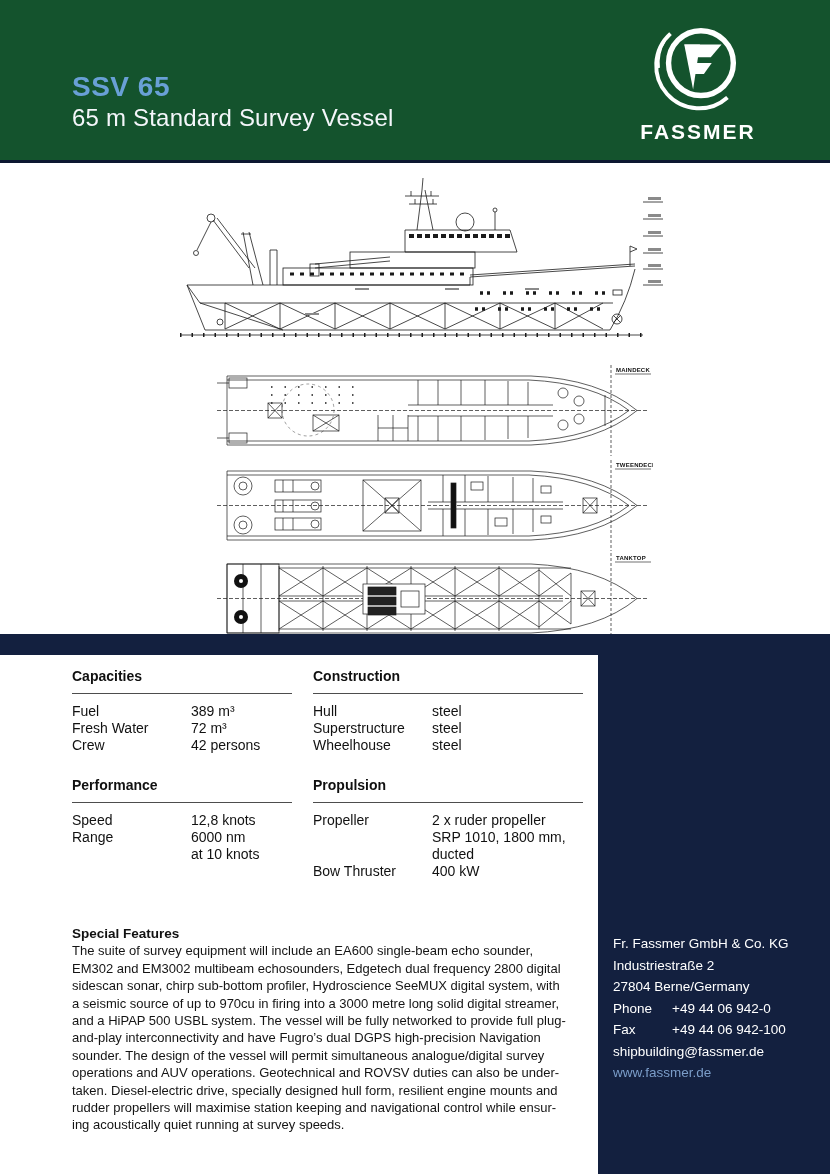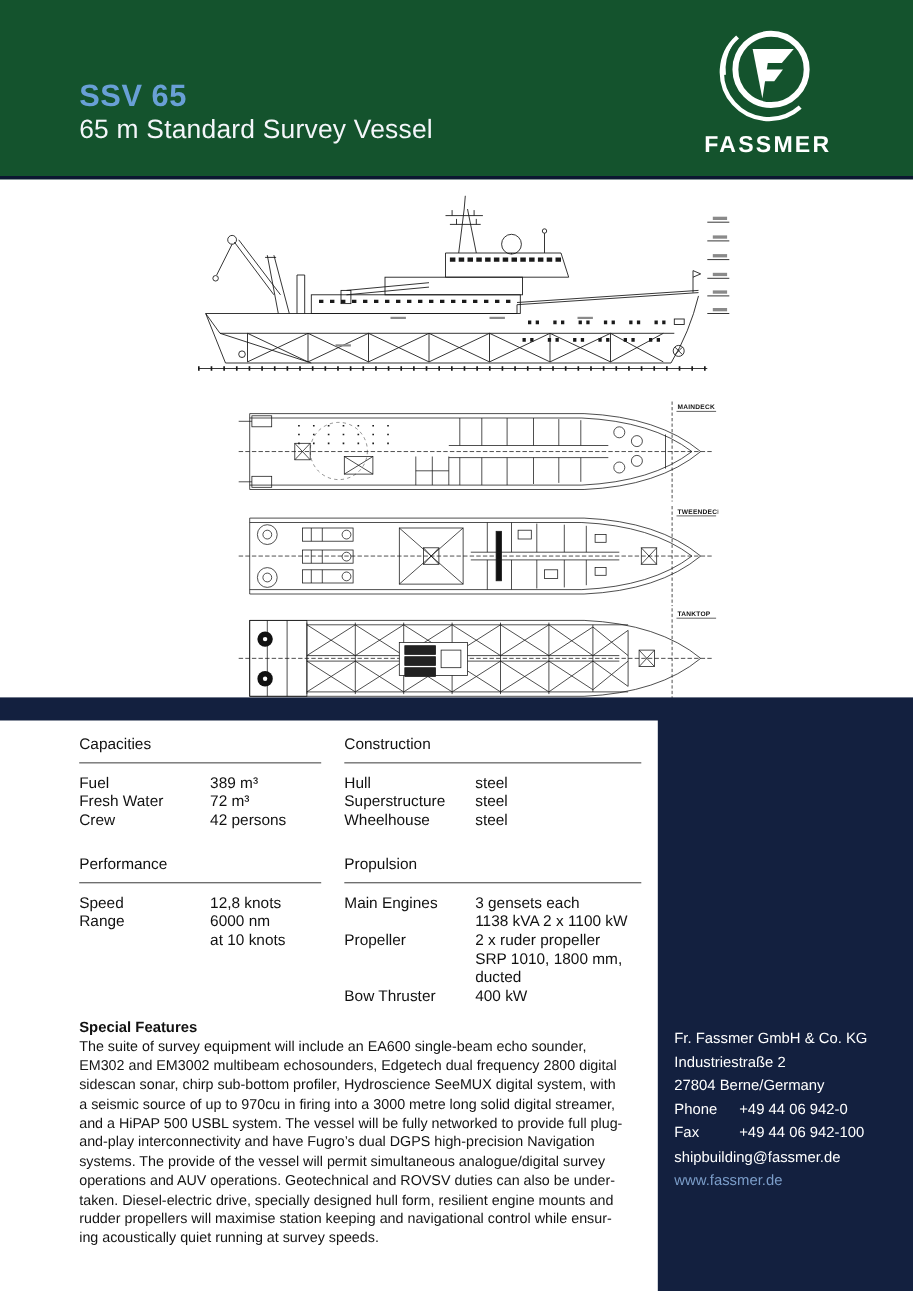--- a/index.html
+++ b/index.html
@@ -26,21 +26,21 @@
   .dw{stroke:#1a1a1a;stroke-width:.8;fill:none;}
   .dwt{stroke:#1a1a1a;stroke-width:.7;fill:none;}
   .deck-label{font-size:6px;fill:#111;font-weight:bold;letter-spacing:.2px;}
   
   .bottom-band{position:absolute;left:0;top:634px;width:830px;height:540px;background:#13203f;}
   .content-panel{position:absolute;left:0;top:655px;width:598px;height:519px;background:#ffffff;}
   .spec-col{position:absolute;top:668px;}
   #spec-col-0{left:72px;width:220px;}
   #spec-col-1{left:313px;width:270px;}
   .spec-section{margin-bottom:23px;}
-  .spec-title{font-size:14px;font-weight:normal;color:#101010;padding-bottom:9px;}
+  .spec-title{font-size:14px;font-weight:bold;color:#101010;padding-bottom:9px;}
   .spec-rule{border-top:1.5px solid #4d4d4d;margin-bottom:9px;}
   .spec-row{display:flex;font-size:14px;line-height:17px;}
   .spec-label{width:119px;flex-shrink:0;}
   .spec-values{flex:1;}
   .features-block{position:absolute;left:72px;top:925px;width:527px;}
   .features-title{font-size:13.5px;font-weight:bold;line-height:17.4px;}
   .features-line{font-size:13px;line-height:17.4px;color:#141414;}
   .contact-block{position:absolute;left:613px;top:933px;width:212px;color:#ffffff;
     font-size:13.5px;line-height:21.5px;}
   .contact-row{display:flex;}
@@ -318,27 +318,20 @@
           <div class="spec-label">Wheelhouse</div>
           <div class="spec-values">
             <div>steel</div>
           </div>
         </div>
       </div>
       <div class="spec-section">
         <div class="spec-title">Propulsion</div>
         <div class="spec-rule"></div>
         <div class="spec-row">
-          <div class="spec-label">Main Engines</div>
-          <div class="spec-values">
-            <div>3 gensets each</div>
-            <div>1138 kVA 2 x 1100 kW</div>
-          </div>
-        </div>
-        <div class="spec-row">
           <div class="spec-label">Propeller</div>
           <div class="spec-values">
             <div>2 x ruder propeller</div>
             <div>SRP 1010, 1800 mm,</div>
             <div>ducted</div>
           </div>
         </div>
         <div class="spec-row">
           <div class="spec-label">Bow Thruster</div>
           <div class="spec-values">
@@ -350,21 +343,21 @@
 
   <div class="features-block">
     <div class="features-title">Special Features</div>
     <div id="features-lines">
         <div class="features-line">The suite of survey equipment will include an EA600 single-beam echo sounder,</div>
         <div class="features-line">EM302 and EM3002 multibeam echosounders, Edgetech dual frequency 2800 digital</div>
         <div class="features-line">sidescan sonar, chirp sub-bottom profiler, Hydroscience SeeMUX digital system, with</div>
         <div class="features-line">a seismic source of up to 970cu in firing into a 3000 metre long solid digital streamer,</div>
         <div class="features-line">and a HiPAP 500 USBL system. The vessel will be fully networked to provide full plug-</div>
         <div class="features-line">and-play interconnectivity and have Fugro’s dual DGPS high-precision Navigation</div>
-        <div class="features-line">systems. The provide of the vessel will permit simultaneous analogue/digital survey</div>
+        <div class="features-line">sounder. The design of the vessel will permit simultaneous analogue/digital survey</div>
         <div class="features-line">operations and AUV operations. Geotechnical and ROVSV duties can also be under-</div>
         <div class="features-line">taken. Diesel-electric drive, specially designed hull form, resilient engine mounts and</div>
         <div class="features-line">rudder propellers will maximise station keeping and navigational control while ensur-</div>
         <div class="features-line">ing acoustically quiet running at survey speeds.</div>
       </div>
   </div>
 
   <div class="contact-block">
     <div>Fr. Fassmer GmbH &amp; Co. KG</div>
     <div>Industriestraße 2</div>

